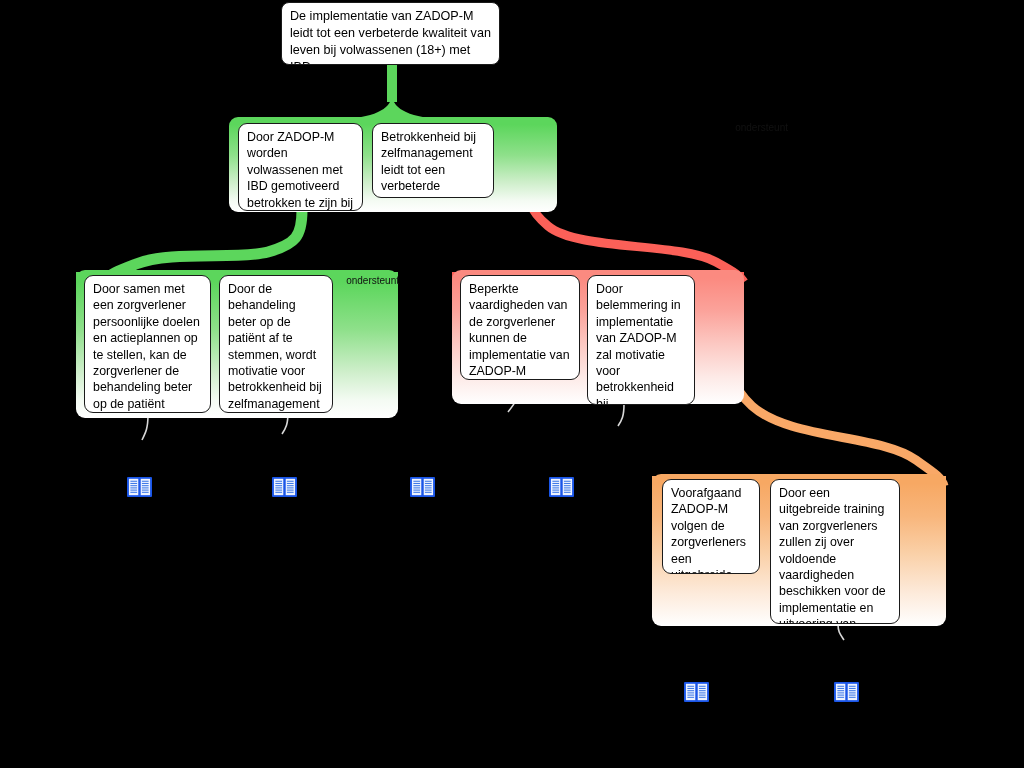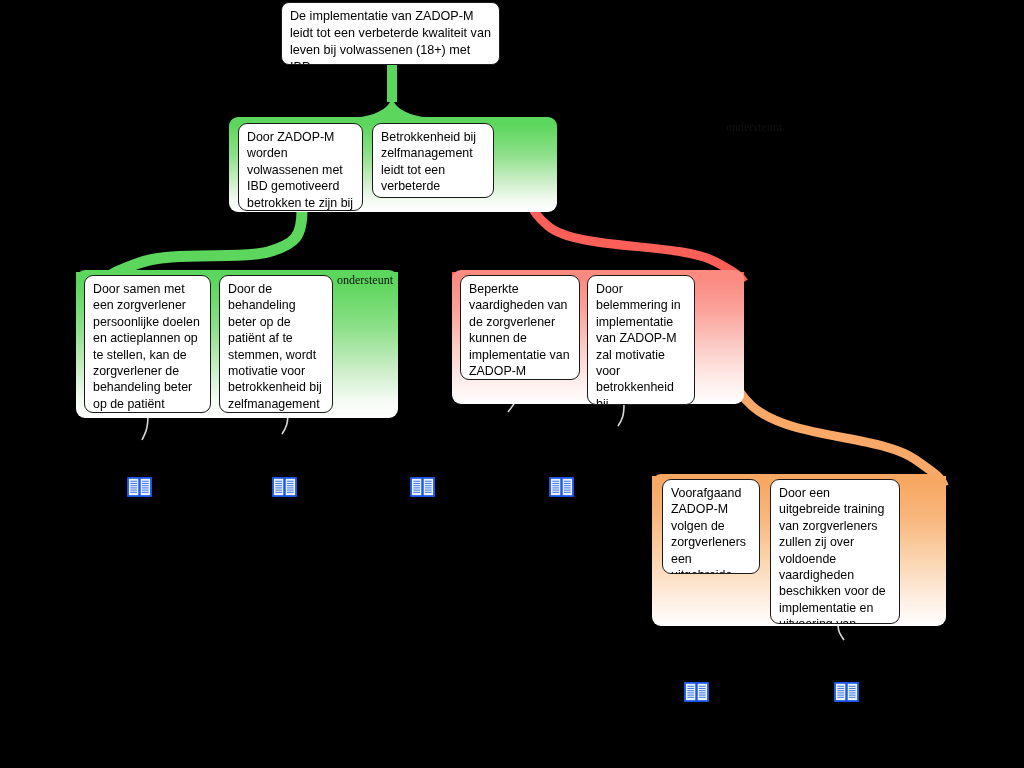--- a/index.html
+++ b/index.html
@@ -15,27 +15,26 @@
   #wires{position:absolute;left:0;top:0;width:1024px;height:768px;z-index:1;}
 
   
   .group{
     position:absolute;z-index:2;
     border-radius:9px;
     box-sizing:border-box;
   }
   .group .grouplabel{
     position:absolute;
-    font-size:12px;
+    font-size:10px;
     color:#111;
     line-height:11px;
-    text-align:left;
+    text-align:right;
     white-space:pre-line;
     letter-spacing:0px;
-    font-family:Liberation Serif, serif;
   }
   .g-green{
     background:linear-gradient(180deg,#5cd65c 0%, #5cd65c 8%, #8ee08a 40%, #cdeec9 68%, #f4fbf3 88%, #ffffff 100%);
   }
   .g-red{
     background:linear-gradient(180deg,#fb8a80 0%, #fb8a80 6%, #fba29a 30%, #fcc8c2 55%, #fdeae7 80%, #ffffff 100%);
   }
   .g-orange{
     background:linear-gradient(180deg,#f7a863 0%, #f7a863 6%, #f8b67c 28%, #fad0a7 52%, #fdeada 78%, #ffffff 100%);
   }

